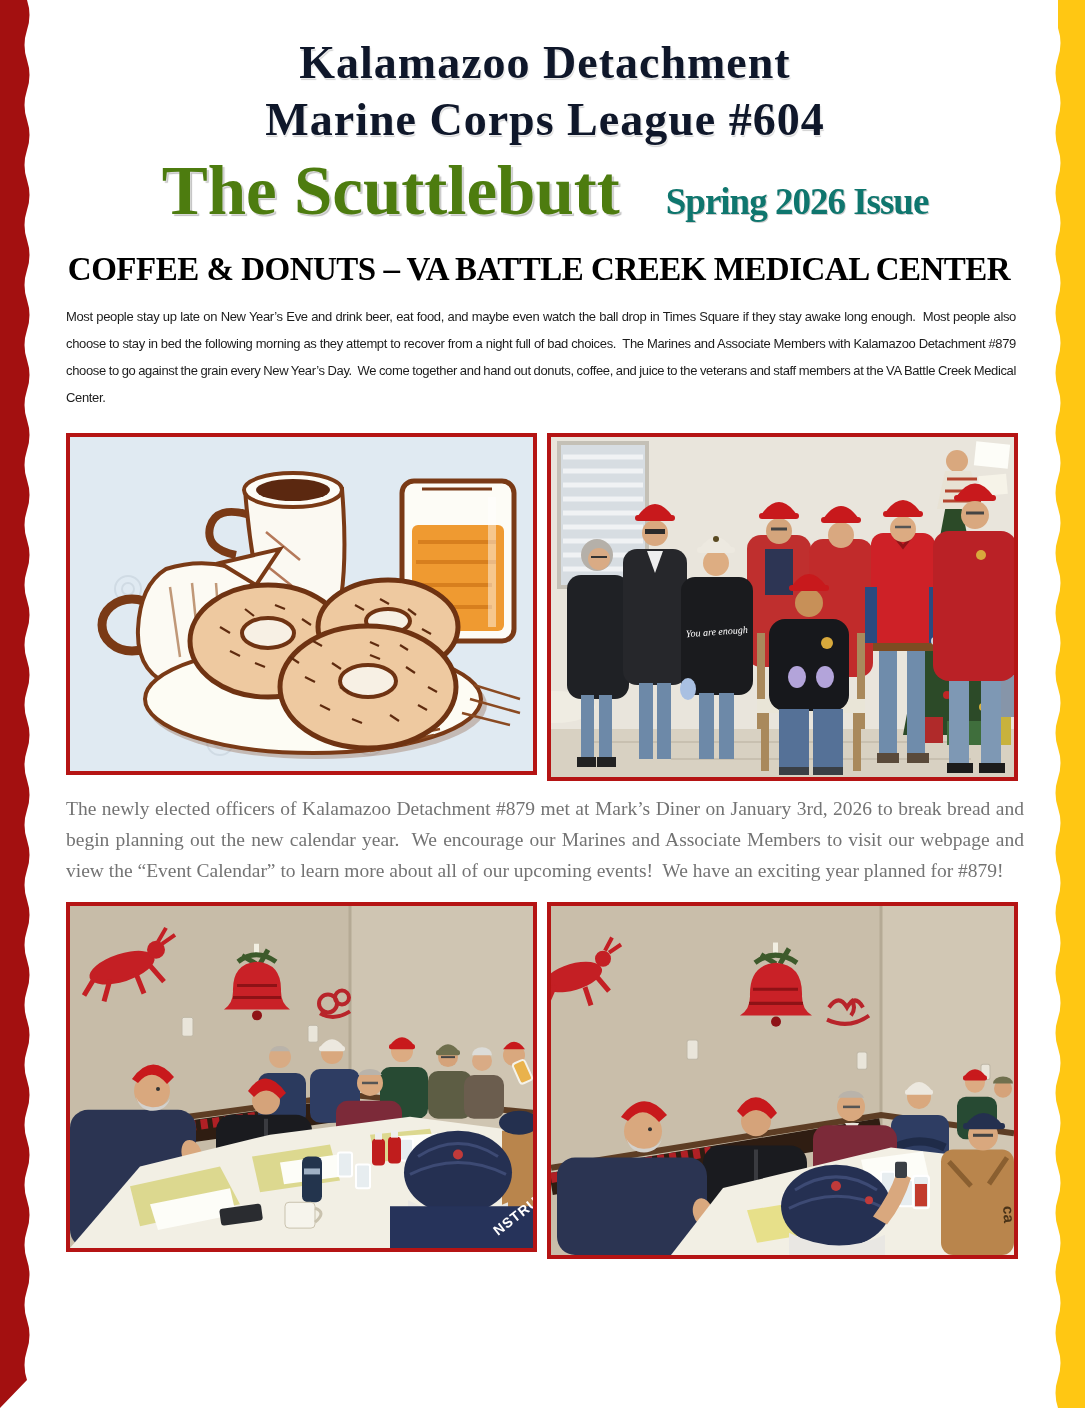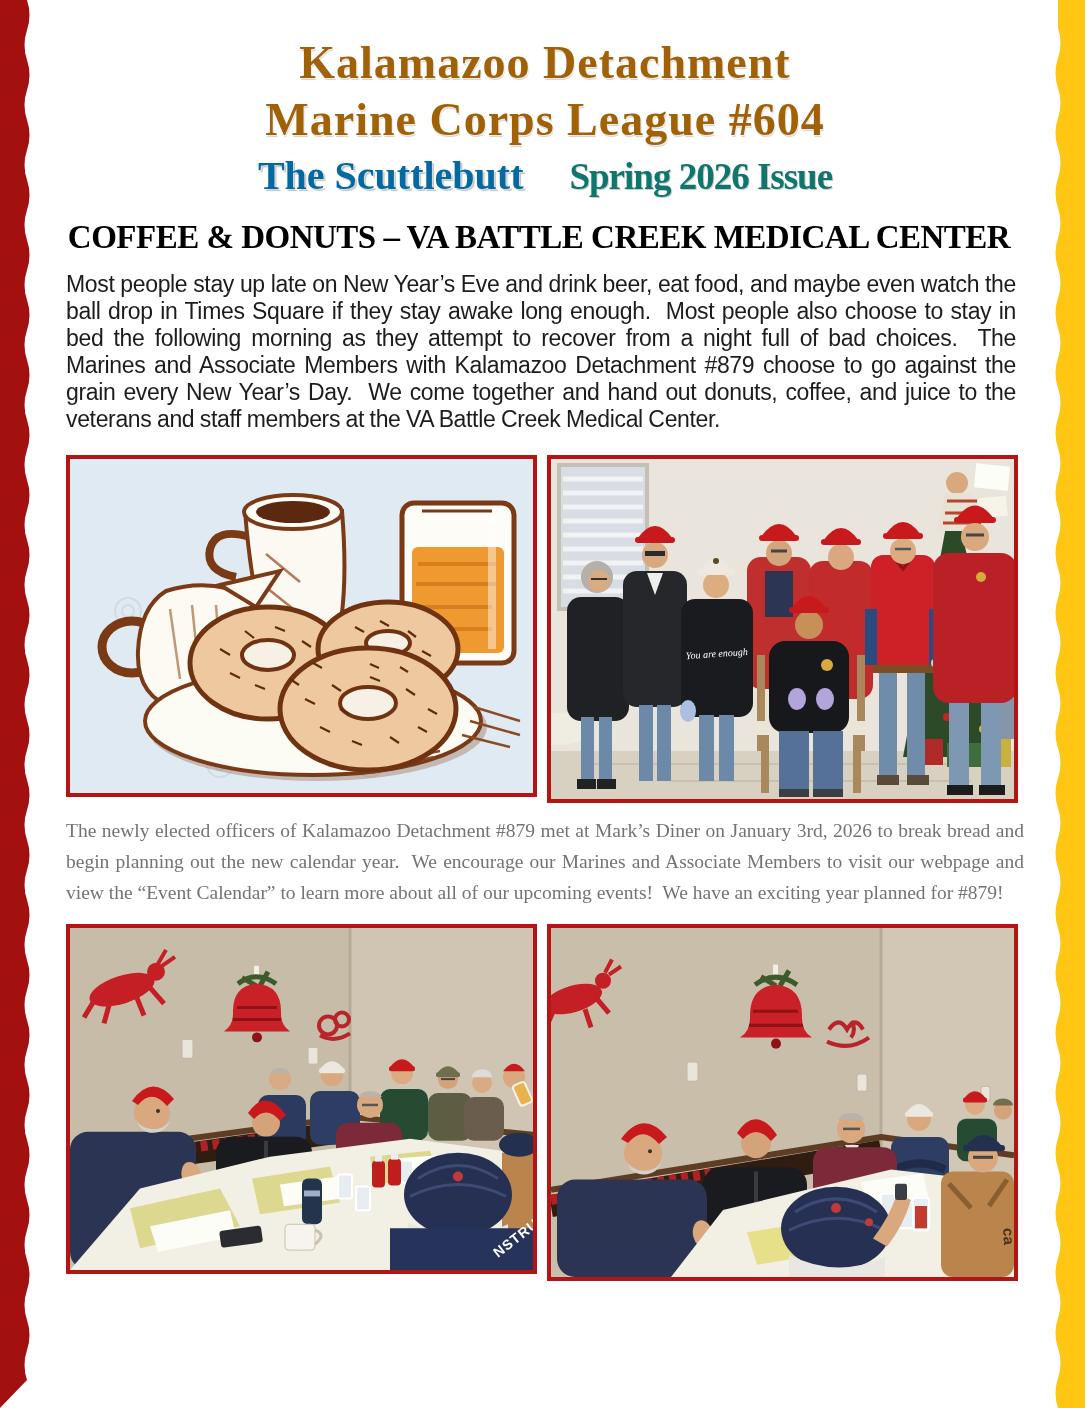--- a/index.html
+++ b/index.html
@@ -6,43 +6,43 @@
   body{
     width:1088px;height:1408px;position:relative;background:#ffffff;
     font-family:"Liberation Serif", serif;color:#111;overflow:hidden;
   }
   .edge-bars{position:absolute;left:0;top:0;z-index:0;pointer-events:none;}
   .content{position:relative;z-index:1;margin:0 64px 0 66px;}
 
   
   .masthead{padding-top:34px;text-align:center;}
   .org-line{
-    font-size:46px;line-height:57px;font-weight:600;letter-spacing:1px;color:#a16207;
+    font-size:46px;line-height:57px;font-weight:600;letter-spacing:1px;color:#0f172a;
     text-shadow:1px 1px 0 rgba(255,255,255,.55), 1px 2px 1px rgba(0,0,0,.18);
   }
   .title-line{display:flex;justify-content:center;align-items:baseline;gap:46px;margin-top:4px;}
   .nl-title{
-    font-size:40px;font-weight:800;letter-spacing:0px;color:#0369a1;
+    font-size:69px;font-weight:800;letter-spacing:0px;color:#4d7c0f;
     text-shadow:1px 1px 0 rgba(255,255,255,.4), 2px 2px 1px rgba(0,0,0,.25);
   }
   .nl-issue{font-size:37px;font-weight:700;color:#0f766e;letter-spacing:-1px;
     text-shadow:1px 1px 0 rgba(0,0,0,.2);}
 
   
   h2.section-h{
     margin:18px 12px 0 0;text-align:center;font-size:33px;line-height:40px;
     font-weight:700;letter-spacing:-0.5px;color:#000;font-family:"Liberation Serif",serif;
   }
   h2.bamcis{margin-top:28px;}
   .b-underline{text-decoration:underline;text-decoration-thickness:4px;text-underline-offset:5px;}
 
   
   p.body-sans{
     margin:14px 8px 0 0;text-align:justify;white-space:pre-wrap;
-    font-family:"Liberation Sans", sans-serif;font-size:23px;line-height:27px;
+    font-family:"Liberation Sans", sans-serif;font-size:13px;line-height:27px;
     letter-spacing:-0.35px;word-spacing:-0.5px;color:#1c1c1c;
   }
   p.body-serif{
     margin:12px 0 0 0;text-align:justify;white-space:pre-wrap;
     font-family:"Liberation Serif", serif;font-size:19.5px;line-height:31px;color:#737373;
   }
 
   
   .photo-row{display:flex;gap:10px;align-items:flex-start;}
   .row-1{margin-top:22px;}

